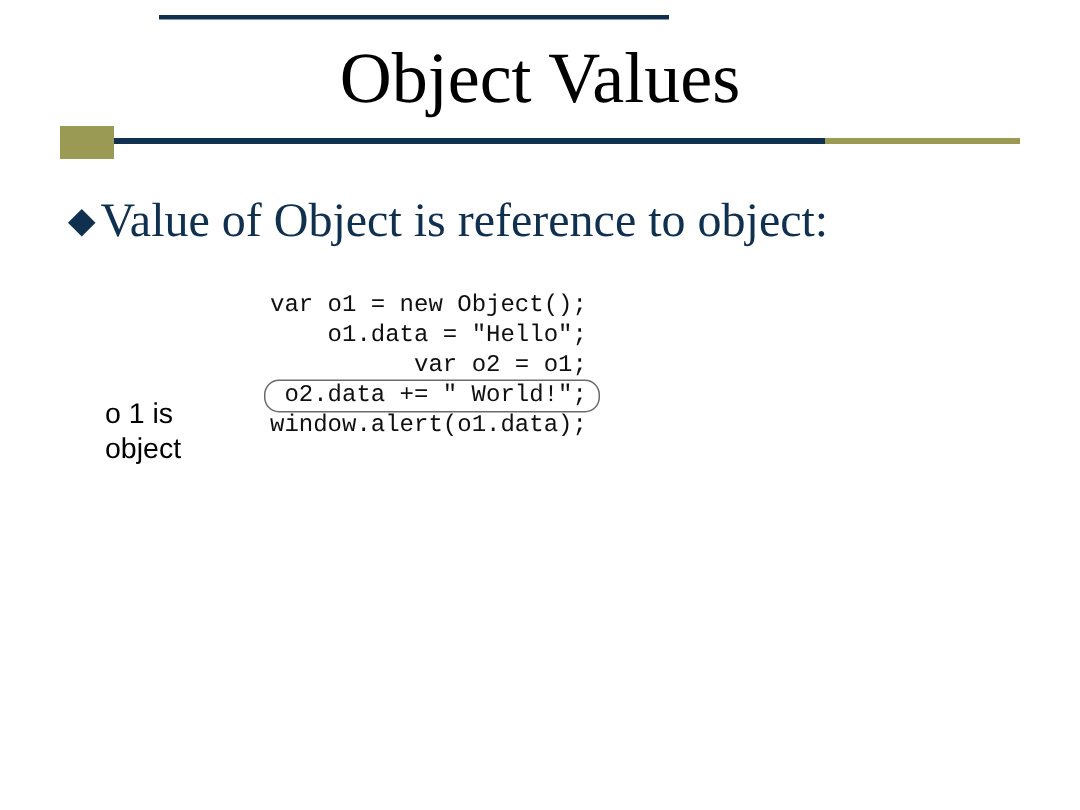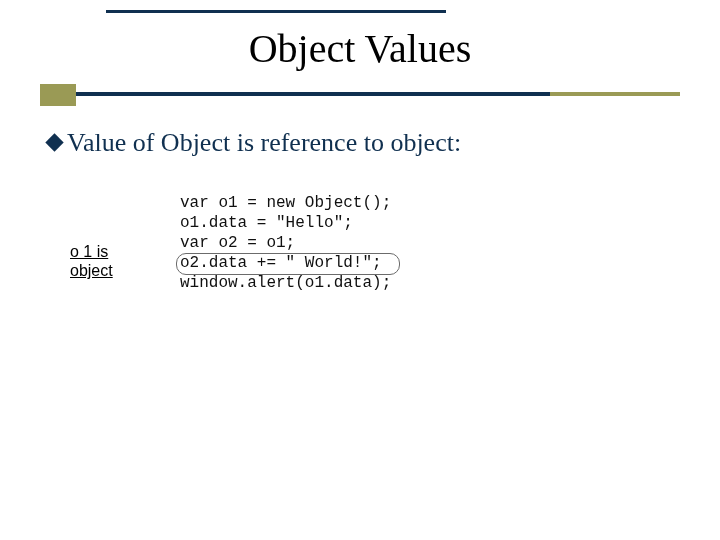--- a/index.html
+++ b/index.html
@@ -23,21 +23,21 @@
     width: 340px;
     height: 0;
     border-top: 3px solid #103050;
   }
   .title {
     position: absolute;
     left: 0;
     top: 25px;
     width: 720px;
     text-align: center;
-    font-size: 40px;
+    font-size: 48px;
     color: #000000;
     font-family: "Times New Roman", Times, serif;
   }
   .mid-rule-wrap {
     position: absolute;
     left: 40px;
     top: 92px;
     width: 640px;
     height: 8px;
   }
@@ -74,44 +74,44 @@
   .bullet-marker {
     display: inline-block;
     width: 13px;
     height: 13px;
     background: #103050;
     transform: rotate(45deg);
     vertical-align: 2px;
     margin-right: 6px;
   }
   .bullet-text {
-    font-size: 26px;
+    font-size: 32px;
     color: #103050;
     font-family: "Times New Roman", Times, serif;
   }
   .annot {
     position: absolute;
     left: 70px;
-    top: 242px;
+    top: 266px;
     width: 90px;
     font-family: Arial, Helvetica, sans-serif;
-    font-size: 16px;
+    font-size: 19px;
     color: #000;
     line-height: 1.2;
-    text-decoration: underline;
   }
   .code {
     position: absolute;
     left: 180px;
     top: 193px;
     font-family: "Courier New", Courier, monospace;
     font-size: 16px;
     color: #101010;
     line-height: 20px;
     white-space: pre;
+    text-align: right;
   }
   .hl {
     position: absolute;
     left: 176px;
     top: 253px;
     width: 222px;
     height: 20px;
     border: 1px solid #6b6b6b;
     border-radius: 10px;
     background: rgba(0,0,0,0);

